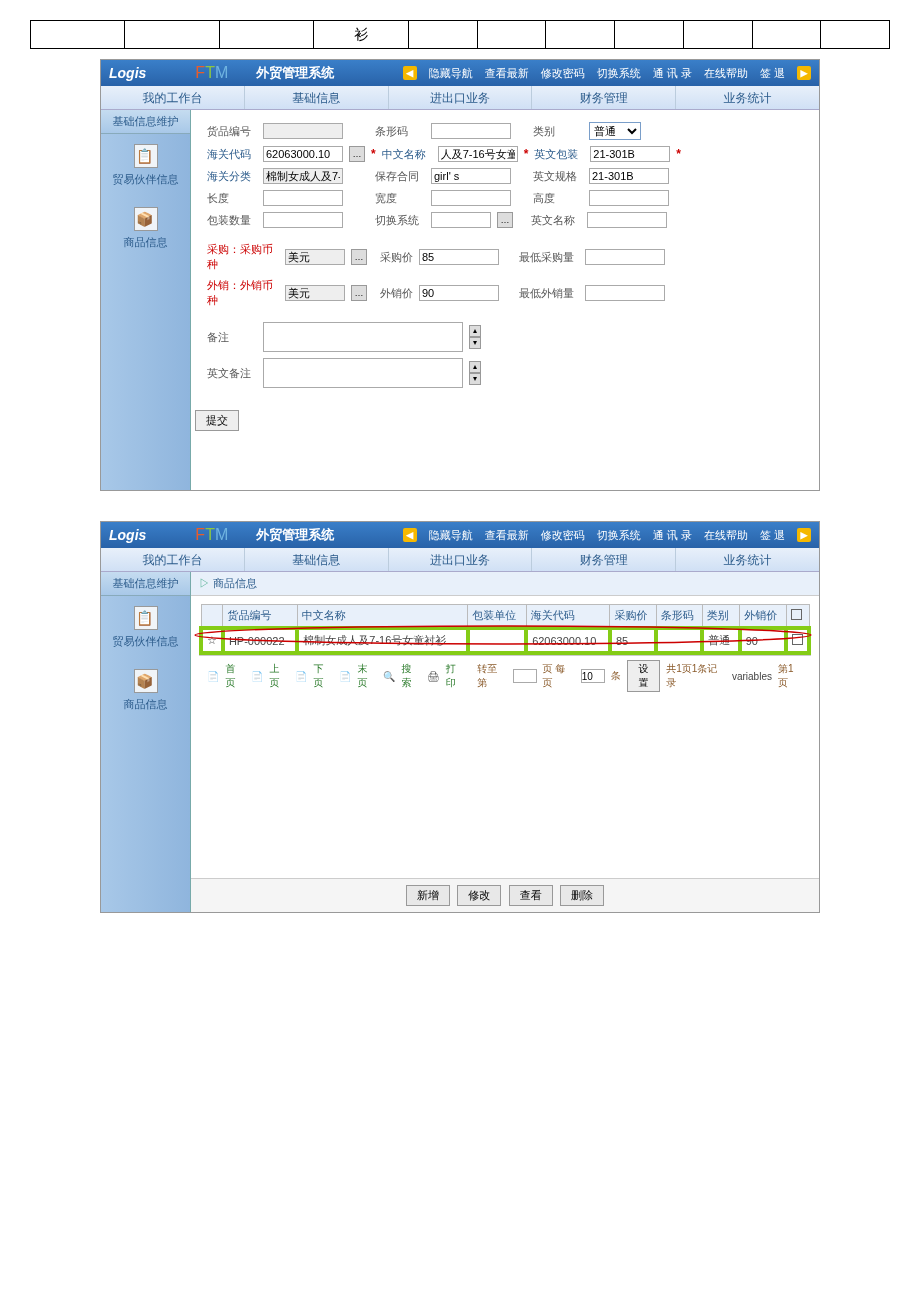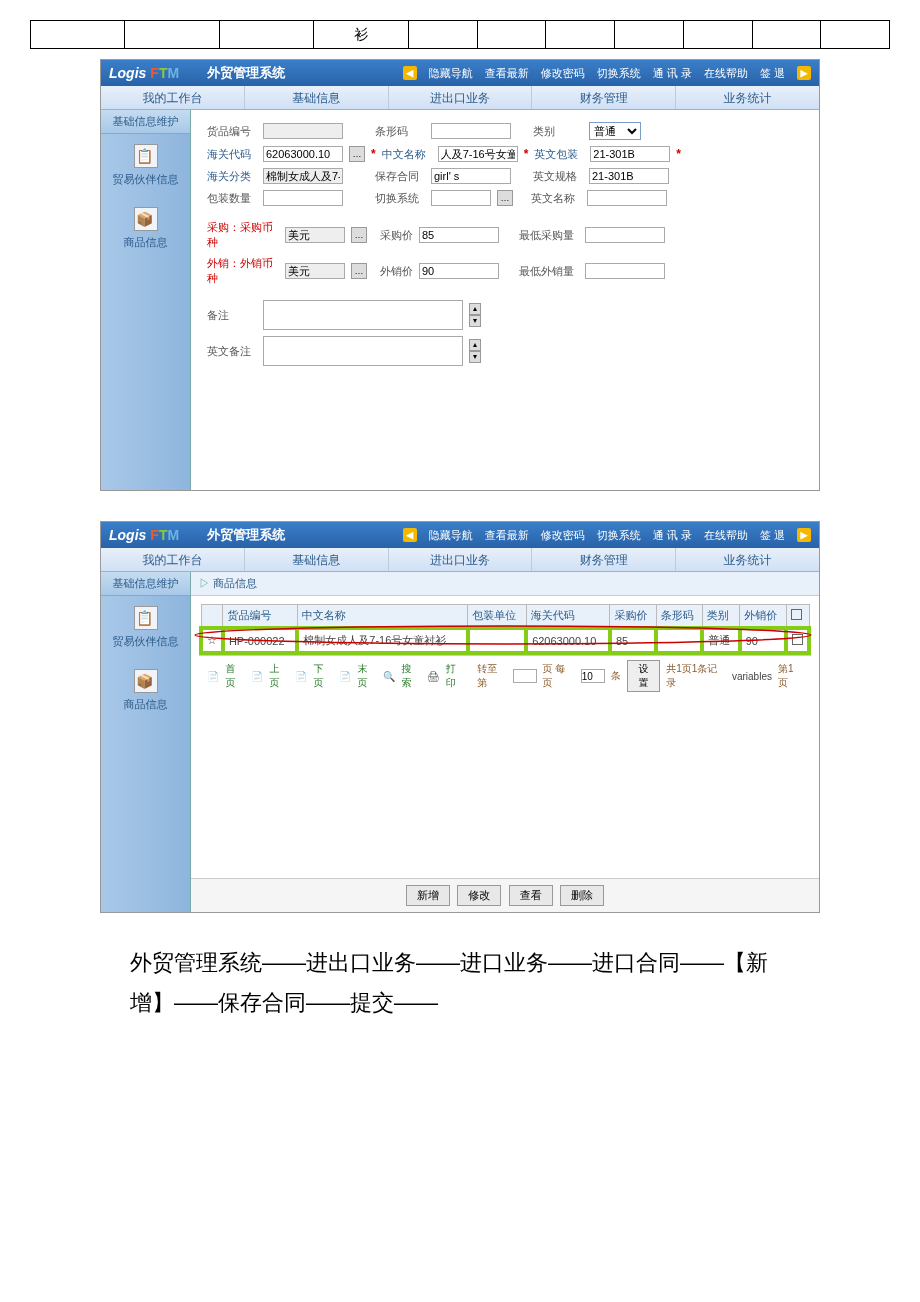--- a/index.html
+++ b/index.html
@@ -8,21 +8,21 @@
     .page-container { padding: 20px 30px; }
     
     .top-table { border-collapse: collapse; width: 100%; margin-bottom: 10px; }
     .top-table td { border: 1px solid #000; height: 28px; text-align: center; font-size: 14px; }
     
     .app-window { border: 1px solid #999; margin: 10px auto; width: 720px; background: #fff; }
     
     .header-bar { background: linear-gradient(to bottom, #3a7fc9, #2862a8); height: 26px; display: flex; align-items: center; color: #fff; }
     .logo-area { display: flex; align-items: center; padding: 0 8px; gap: 4px; }
     .logo-text { font-weight: bold; font-style: italic; color: #fff; font-size: 14px; }
-    .logo-ftm { font-weight: bold; font-size: 14px; }
+    .logo-ftm { font-weight: normal; font-size: 16px; margin-left: 45px; }
     .logo-ftm .f { color: #e85c2b; }
     .logo-ftm .t { color: #8ec641; }
     .logo-ftm .m { color: #6fb3e0; }
     .system-title { color: #fff; font-size: 13px; font-weight: bold; padding-left: 20px; }
     .header-actions { margin-left: auto; display: flex; align-items: center; gap: 12px; padding-right: 8px; font-size: 11px; }
     .header-actions span { color: #fff; cursor: pointer; }
     .arrow-btn { background: #f5b800; color: #000; width: 14px; height: 14px; display: inline-flex; align-items: center; justify-content: center; font-size: 9px; font-weight: bold; border-radius: 2px; }
     
     .menu-bar { background: linear-gradient(to bottom, #e8f0fa, #d0e0f5); height: 24px; display: flex; border-bottom: 1px solid #aac; }
     .menu-item { flex: 1; text-align: center; line-height: 24px; color: #2a5a8a; font-size: 12px; border-right: 1px solid #bcd; cursor: pointer; }
@@ -171,20 +171,30 @@
             <span class="form-label blue">海关分类</span>
             <input class="form-input readonly" readonly="" value="棉制女成人及7-16号女" style="">
             <span style="width:20px"></span>
             <span class="form-label">保存合同</span>
             <input class="form-input" value="girl' s" style="">
             <span style="width:10px"></span>
             <span class="form-label">英文规格</span>
             <input class="form-input" value="21-301B" style="">
           </div>
 
+          <div class="form-row">
+            <span class="form-label">长度</span>
+            <input class="form-input" style="">
+            <span style="width:20px"></span>
+            <span class="form-label">宽度</span>
+            <input class="form-input" style="">
+            <span style="width:10px"></span>
+            <span class="form-label">高度</span>
+            <input class="form-input" style="">
+          </div>
 
 
           <div class="form-row">
             <span class="form-label">包装数量</span>
             <input class="form-input" style="">
             <span style="width:20px"></span>
             <span class="form-label">切换系统</span>
             <input class="form-input" style="width: 60px;">
             <span class="picker-btn">…</span>
             <span style="width:6px"></span>
@@ -229,20 +239,23 @@
 
           <div class="form-row">
             <span class="form-label">英文备注</span>
             <textarea class="textarea-field" style=""></textarea>
             <div class="scroll-ctrl">
                 <span>▴</span>
                 <span>▾</span>
               </div>
           </div>
 
+        </div>
+        <div class="submit-bar">
+          <button class="submit-btn">提交</button>
         </div>
       </div>
     </div>
   </div>
 
   <div class="app-window watermark" style="margin-top:30px;">
     <div class="header-bar">
       <div class="logo-area">
         <span class="logo-text">Logis</span>
         <span class="logo-ftm"><span class="f">F</span><span class="t">T</span><span class="m">M</span></span>
@@ -336,15 +349,14 @@
         <div class="bottom-buttons">
           <button>新增</button>
           <button>修改</button>
           <button>查看</button>
           <button>删除</button>
         </div>
       </div>
     </div>
   </div>
 
-  <div class="footer-text">外贸管理系统——进出口业务——进口业务——进口合同——【新增】——保存合同——提交——</div>
 
 </div>
 
 </body></html>

